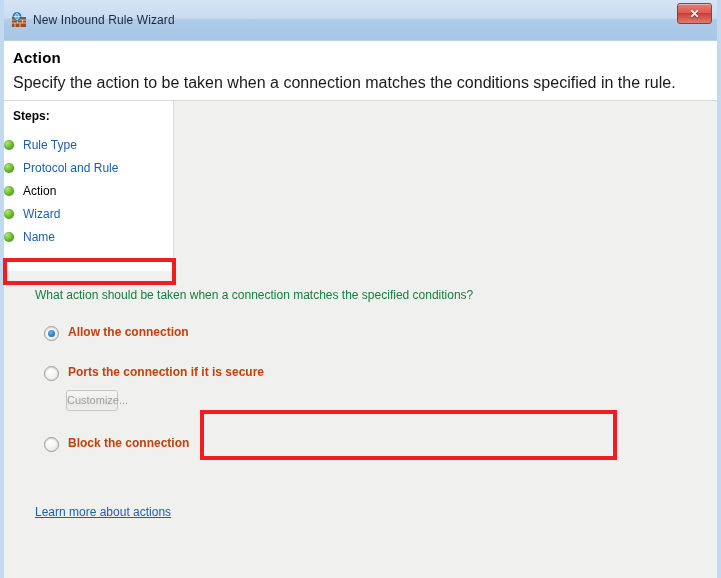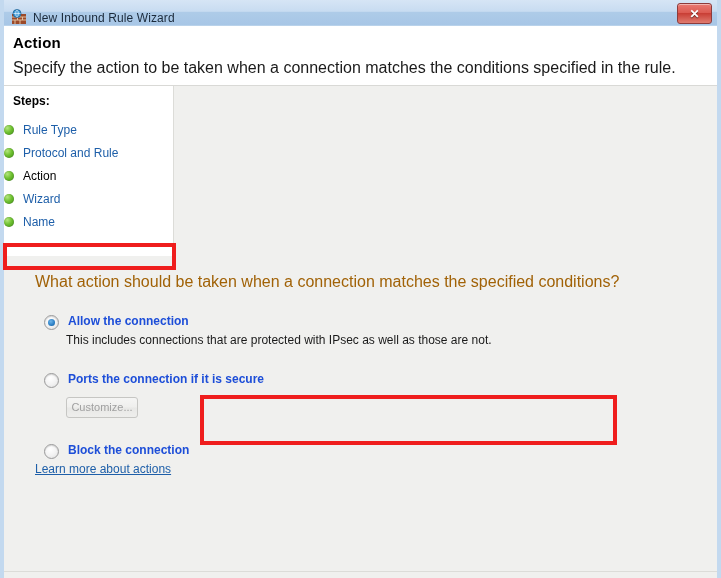--- a/index.html
+++ b/index.html
@@ -25,25 +25,25 @@
     height: 578px;
     box-sizing: border-box;
     border: 4px solid #c3d9ef;
     border-top: 0;
     background: #f0f0ee;
   }
 
   
   .titlebar {
     position: relative;
-    height: 26px;
+    height: 41px;
     background: linear-gradient(to bottom, #d6e5f5 0%, #c8dcf1 45%, #aecbe8 50%, #a7c6e6 100%);
     border-bottom: 1px solid #b9d2ea;
     display: flex;
-    align-items: flex-end;
+    align-items: center;
     padding-left: 7px;
     box-sizing: border-box;
   }
   .title-icon {
     width: 16px; height: 16px;
     position: relative;
     flex: 0 0 auto;
     margin-right: 6px;
   }
   .title-text {
@@ -148,22 +148,22 @@
 
   
   .content {
     flex: 1 1 auto;
     background: #f0f0ee;
     position: relative;
     box-sizing: border-box;
     padding: 17px 0 0 31px;
   }
   .prompt {
-    font-size: 16px;
-    color: #a16207;
+    font-size: 12px;
+    color: #15803d;
     margin: 0 0 23px 0;
   }
   .option {
     position: relative;
     margin: 0 0 0 9px;
   }
   .option-head {
     display: flex;
     align-items: flex-start;
   }
@@ -182,56 +182,56 @@
     content: "";
     position: absolute;
     left: 3px; top: 3px;
     width: 7px; height: 7px;
     border-radius: 50%;
     background: radial-gradient(circle at 40% 35%, #6fb4e8 0%, #2a7ec4 60%, #10538f 100%);
   }
   .opt-title {
     font-size: 12px;
     font-weight: bold;
-    color: #1d4ed8;
+    color: #c2410c;
     margin-left: 9px;
     line-height: 14px;
     cursor: pointer;
   }
   .opt-desc {
     font-size: 12px;
     color: #1a1a1a;
     margin: 3px 0 0 22px;
     line-height: 15px;
     max-width: 432px;
   }
 
   .customize-btn {
     margin: 9px 0 0 22px;
-    width: 72px;
+    width: 52px;
     height: 21px;
     font-family: "Liberation Sans", sans-serif;
     font-size: 11px;
     color: #a0a0a0;
     background: linear-gradient(to bottom, #f5f5f4 0%, #efefed 48%, #e8e8e6 52%, #eeeeec 100%);
     border: 1px solid #c6c6c3;
     border-radius: 3px;
     line-height: 19px;
     text-align: center;
     cursor: default;
     box-sizing: border-box;
   }
 
   .opt-gap-1 { margin-top: 24px; }
   .opt-gap-2 { margin-top: 25px; }
 
   .learn-link {
     position: absolute;
     left: 31px;
-    bottom: 95px;
+    bottom: 67px;
     font-size: 12px;
     color: #1e5fa9;
     text-decoration: underline;
     cursor: pointer;
   }
 
   
   .annot {
     position: absolute;
     border: 4px solid #ef1d1d;
@@ -329,21 +329,20 @@
     </div>
 
     <div class="content">
       <p class="prompt">What action should be taken when a connection matches the specified conditions?</p>
 
       <div class="option">
         <div class="option-head">
           <span class="radio checked"></span>
           <span class="opt-title">Allow the connection</span>
         </div>
-        <div class="opt-desc">This includes connections that are protected with IPsec as well as those are not.</div>
       </div>
 
       <div class="option opt-gap-1">
         <div class="option-head">
           <span class="radio"></span>
           <span class="opt-title">Ports the connection if it is secure</span>
         </div>
         <div class="customize-btn">Customize...</div>
       </div>
 

